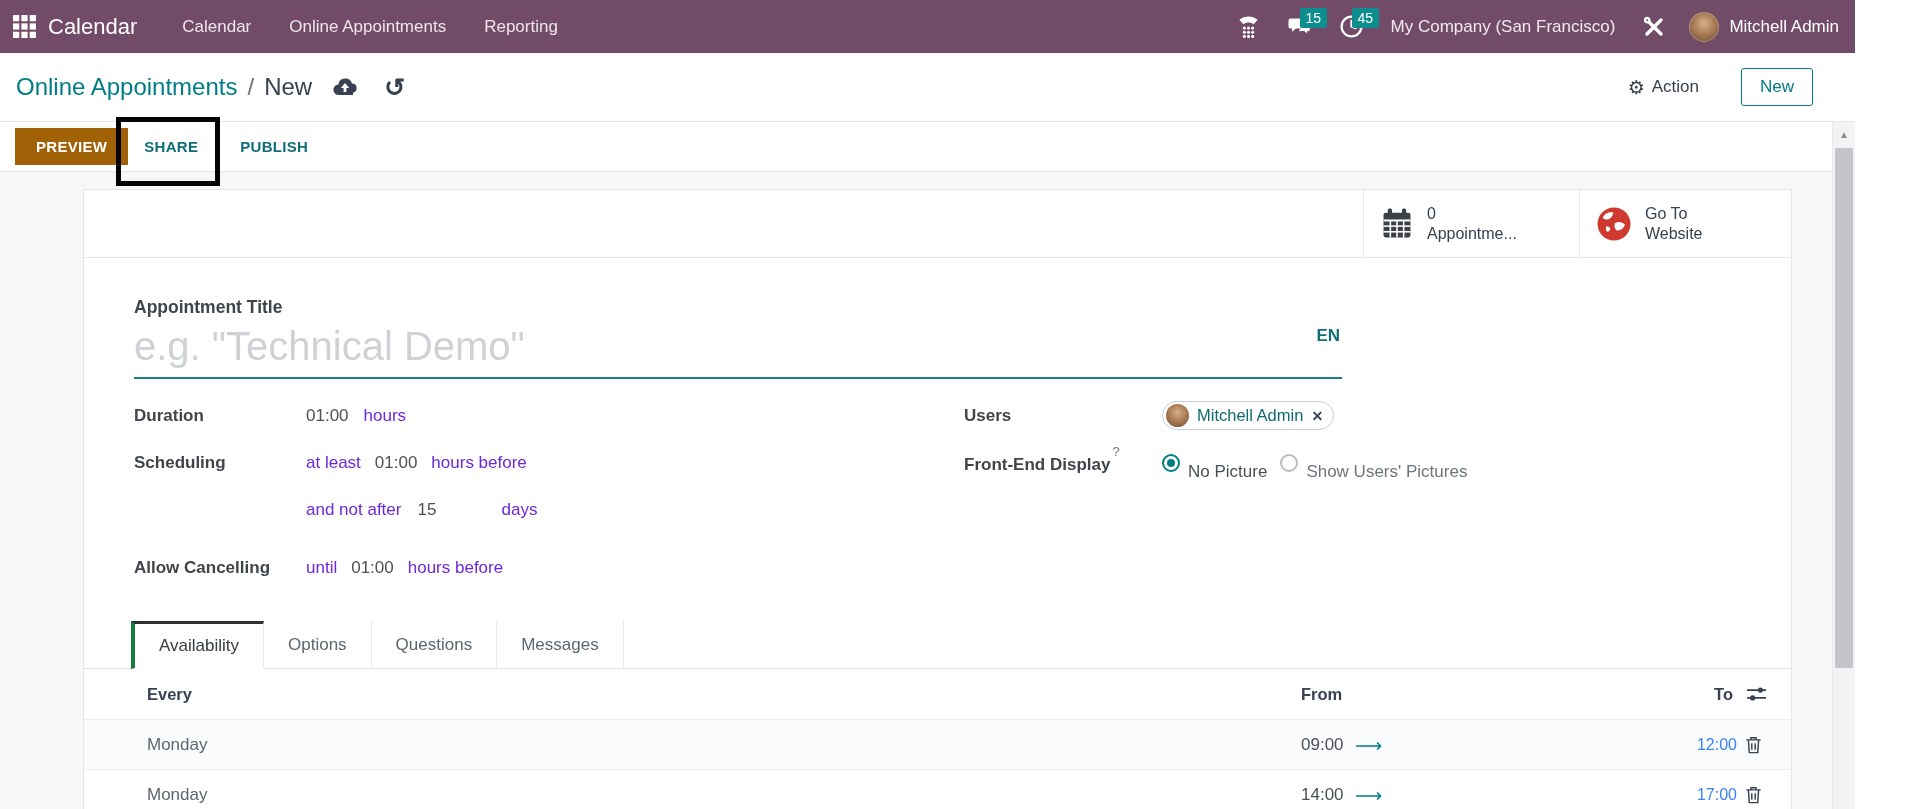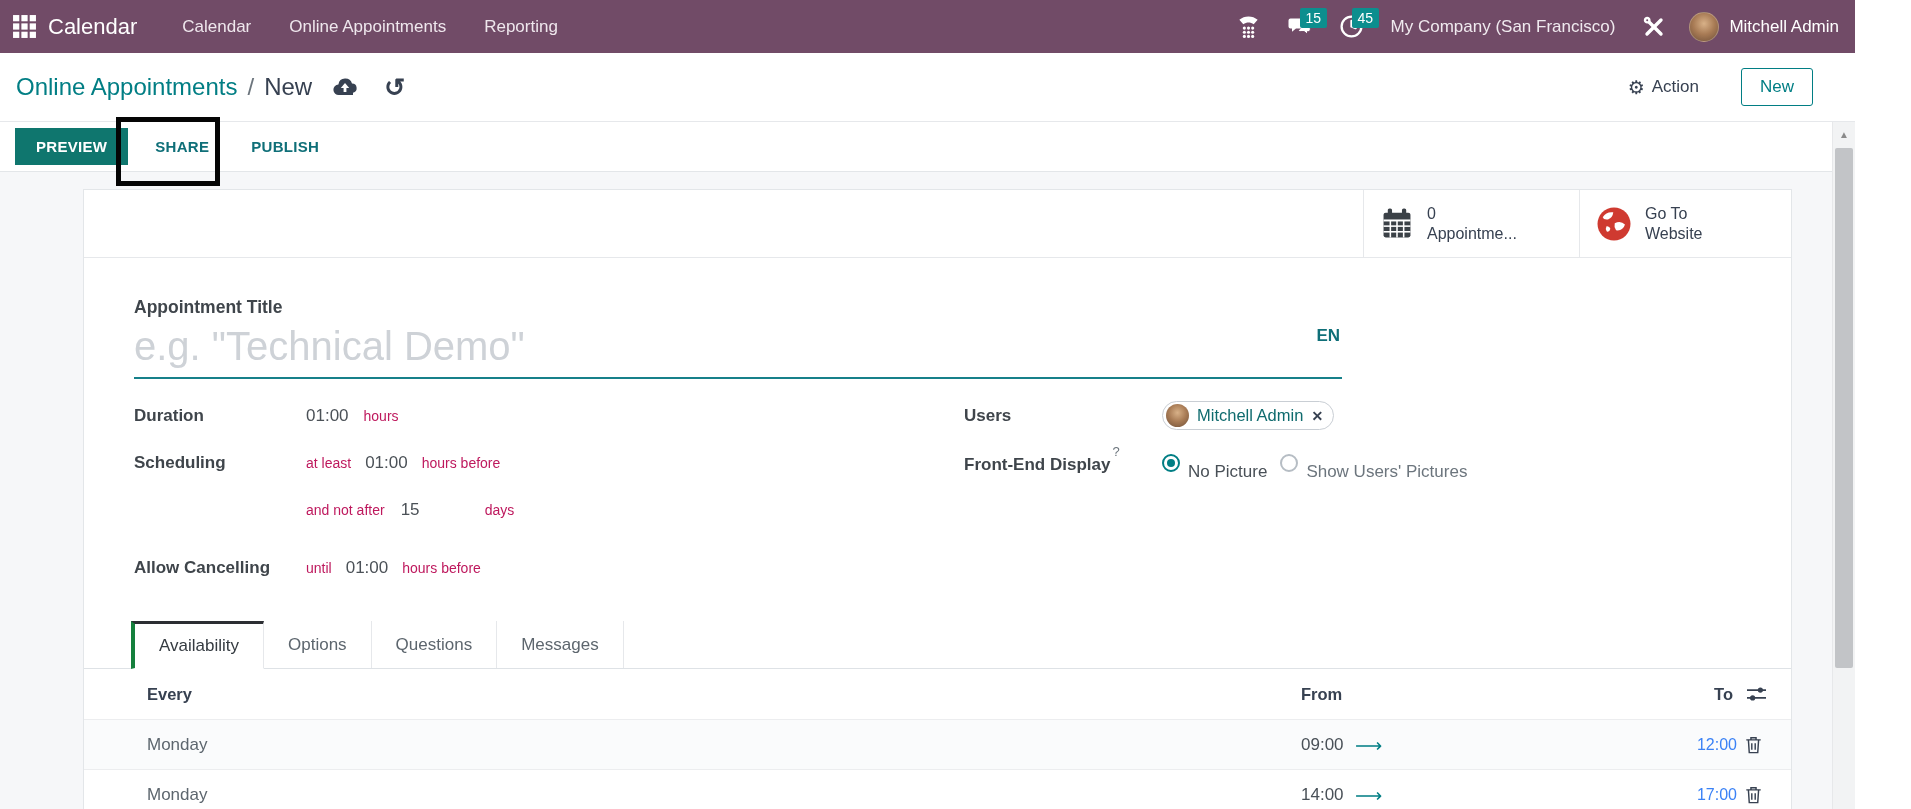--- a/index.html
+++ b/index.html
@@ -36,24 +36,24 @@
   .undo-glyph { font-size:25px; color:#374151; font-weight:600; line-height:1; }
   .cp-right { margin-left:auto; display:flex; align-items:center; }
   .action-btn { display:flex; align-items:center; gap:7px; font-size:17px; color:#374151; cursor:pointer; }
   .gear-glyph { font-size:19px; color:#374151; }
   .new-btn { margin-left:42px; margin-right:26px; border:1px solid #017e84; color:#017e84; background:#fff;
              font-size:17px; padding:8px 18px; border-radius:3px; cursor:pointer; }
 
   
   .status-row { position:absolute; top:122px; left:0; width:100%; height:50px; background:#fff;
                 border-bottom:1px solid #e3e6e9; display:flex; align-items:center; padding-left:15px; }
-  .btn-preview { background:#0f766e; color:#fff; border:none; font-size:15px; font-weight:700;
+  .btn-preview { background:#a16207; color:#fff; border:none; font-size:15px; font-weight:700;
                  letter-spacing:.3px; padding:10px 21px; cursor:pointer; }
   .btn-share { background:none; border:none; color:#0f6f78; font-size:15px; font-weight:700;
-               letter-spacing:.3px; margin-left:27px; cursor:pointer; }
+               letter-spacing:.3px; margin-left:16px; cursor:pointer; }
   .btn-publish { background:none; border:none; color:#0f6f78; font-size:15px; font-weight:700;
                  letter-spacing:.3px; margin-left:42px; cursor:pointer; }
   .annotation-box { position:absolute; left:116px; top:117px; width:104px; height:69px;
                     border:5px solid #050505; z-index:60; pointer-events:none; }
 
   
   .content { position:absolute; top:172px; left:0; right:0; bottom:0; background:#f6f7f9; overflow:hidden; }
   .sheet { position:absolute; left:83px; top:17px; width:1709px; height:700px; background:#fff;
            border:1px solid #e3e6e9; }
 
@@ -75,21 +75,21 @@
   .lang-tag { position:absolute; right:2px; top:6px; font-size:17px; font-weight:700; color:#0f6f78; cursor:pointer; }
 
   .form-grid { display:flex; margin-top:13px; }
   .col-left { width:830px; }
   .col-right { flex:1; }
   .frow { display:flex; align-items:center; height:47px; }
   .frow.cancel-gap { margin-top:11px; }
   .flabel { width:172px; font-size:17px; font-weight:600; color:#3f454b; }
   .flabel.right { width:198px; }
   .fval { font-size:17px; color:#4b5157; }
-  .fmuted { font-size:14px; color:#be185d; }
+  .fmuted { font-size:17px; color:#6d28d9; }
   .g8 { margin-right:16px; } .g14 { margin-right:14px; } .g15 { margin-right:15px; }
   .num-input { width:54px; }
   .help-sup { position:relative; top:-7px; font-size:13px; color:#6c757d; margin-left:2px; font-weight:400; }
 
   .m2m-tag { display:inline-flex; align-items:center; gap:8px; height:29px; border:1px solid #c9ced4;
              border-radius:15px; padding:0 10px 0 3px; cursor:pointer; background:#fff; }
   .tag-avatar { width:23px; height:23px; border-radius:50%;
                 background:radial-gradient(circle at 50% 38%, #d8b188 0%, #a87b55 48%, #6e4f38 100%); }
   .tag-name { font-size:16.5px; color:#0f6b6e; }
   .tag-close { font-size:14px; color:#374151; font-weight:700; cursor:pointer; }

